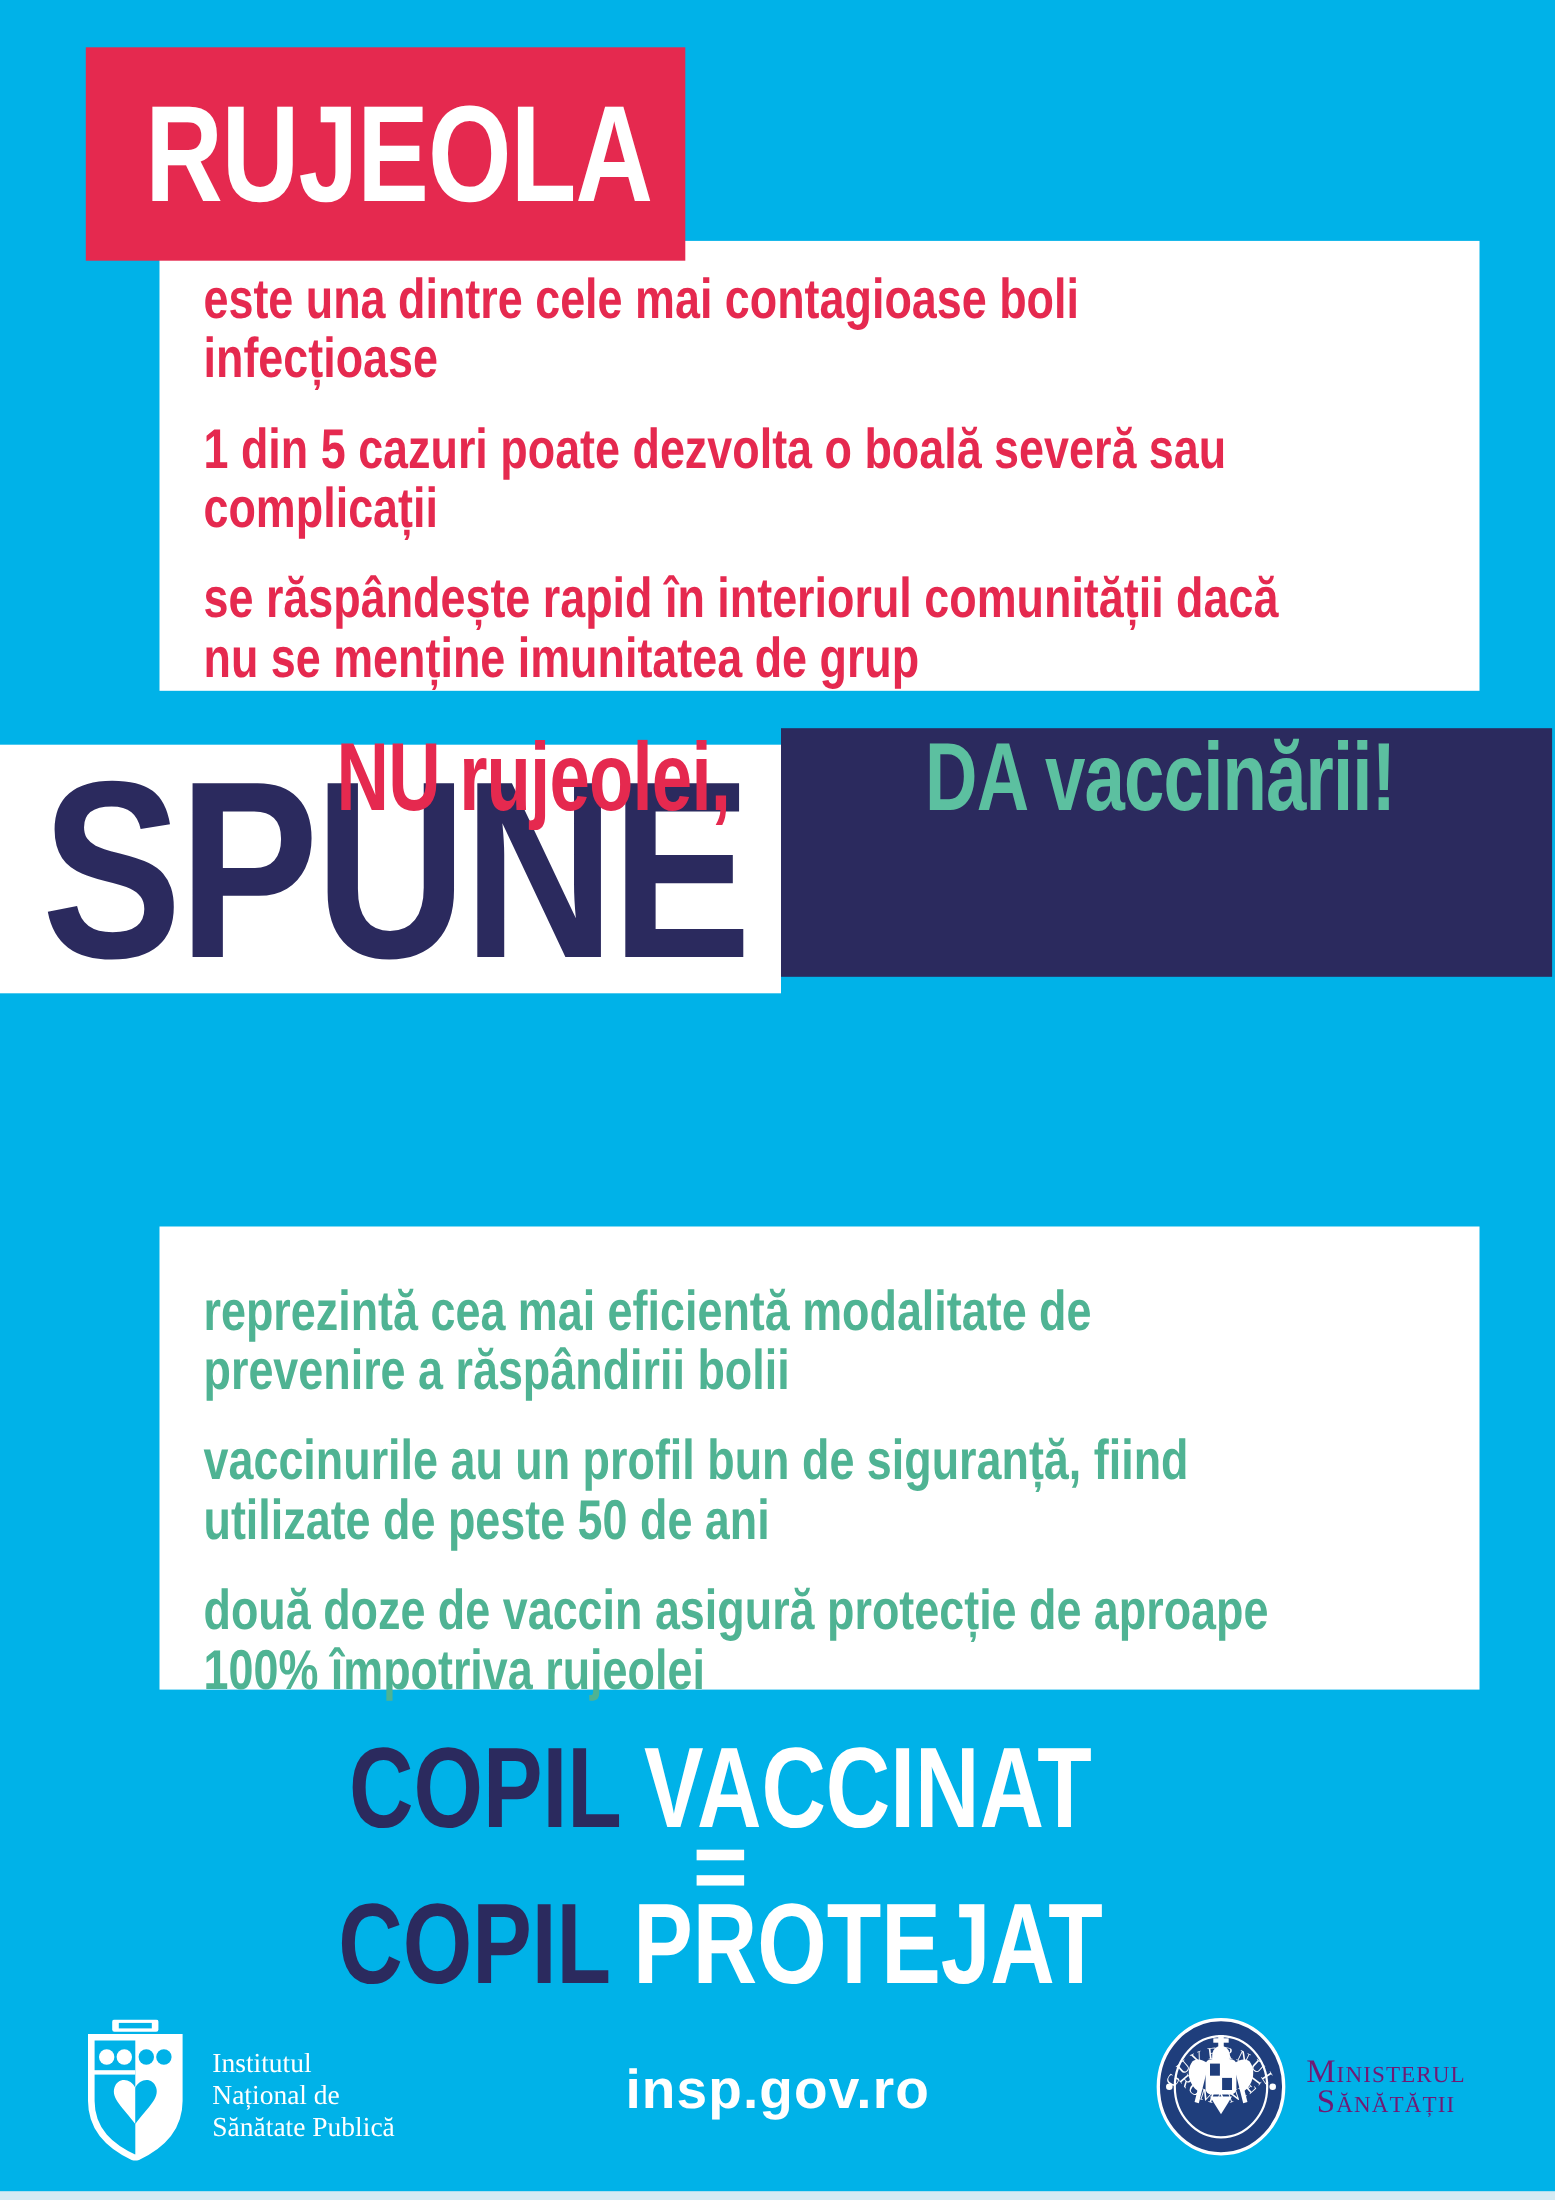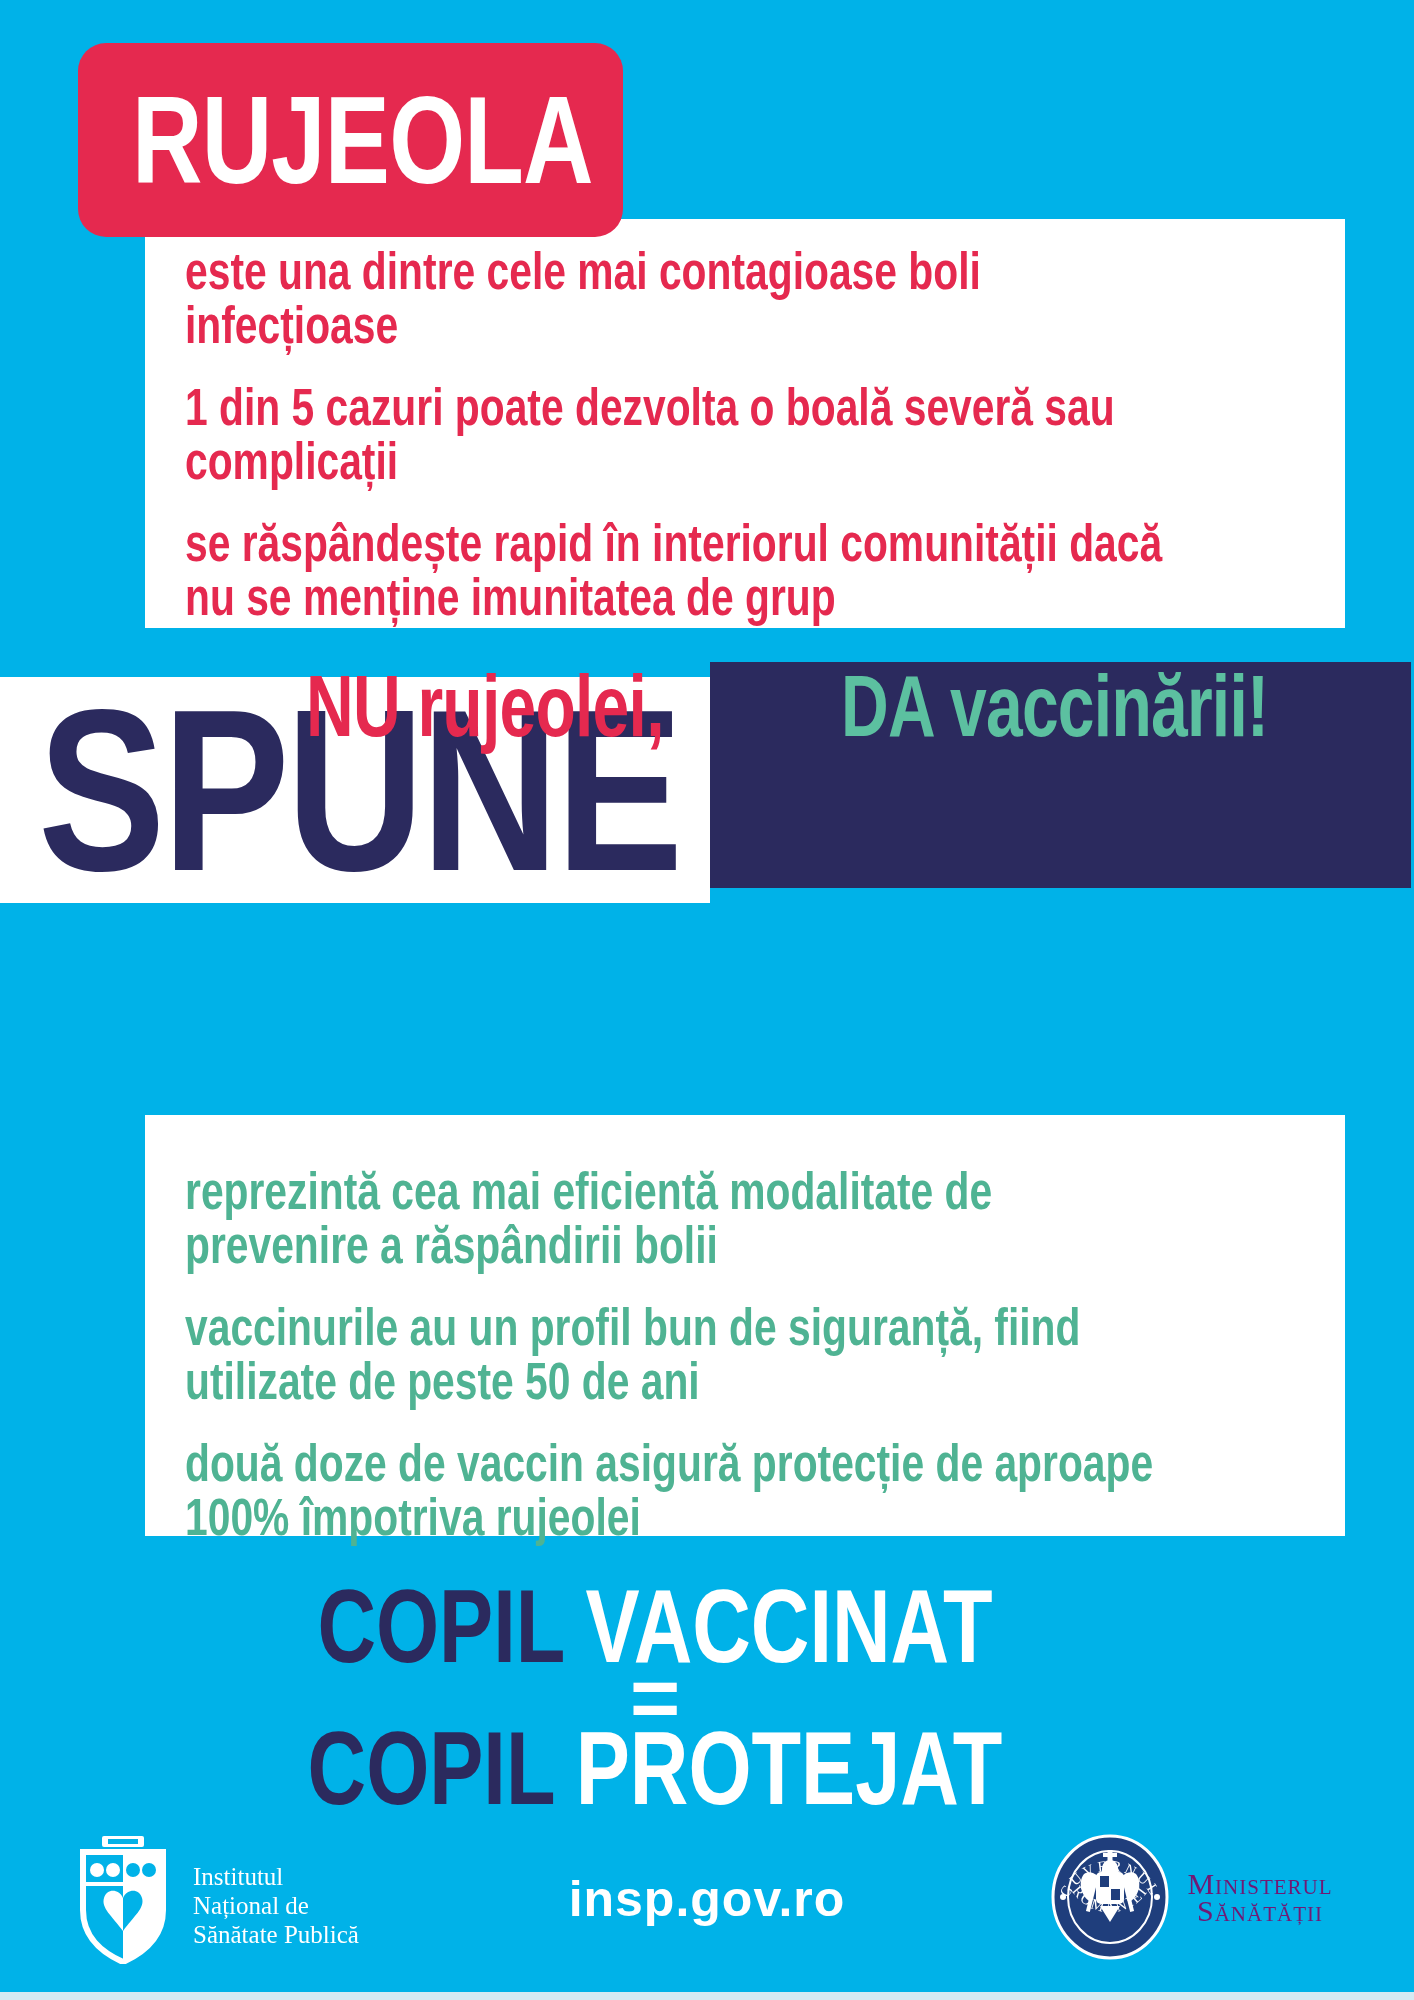--- a/index.html
+++ b/index.html
@@ -1,21 +1,21 @@
 <!DOCTYPE html>
 <html style="--cyan: #00b2e8; --red: #e5294f; --navy: #2b2a5e; --green: #57b690; --teal: #5cc0a0; --green_text: #4fb393; --seal_navy: #1f3e7c; --edge: #d5eaf3;"><head>
 <meta charset="utf-8">
 <style>
   html,body{margin:0;padding:0;}
   body{width:1414px;height:2000px;font-family:"Liberation Sans",sans-serif;}
   .page{position:relative;width:1414px;height:2000px;background:var(--cyan);overflow:hidden;}
 
   
   .red-box{position:absolute;left:78px;top:43px;width:545px;height:194px;background:var(--red);
-           display:flex;align-items:center;z-index:3;border-radius:28px;}
+           display:flex;align-items:center;z-index:3;}
   .rujeola{font-size:122px;font-weight:bold;color:#fff;line-height:1;margin-left:54px;
            transform:scale(0.80,1.02);transform-origin:left center;letter-spacing:-1px;white-space:nowrap;}
 
   
   .white-box{position:absolute;left:145px;width:1200px;background:#fff;z-index:2;}
   .box-a{top:219px;height:409px;padding:26px 40px 0 40px;box-sizing:border-box;}
   .box-b{top:1115px;height:421px;padding:50px 40px 0 40px;box-sizing:border-box;z-index:1;}
   .pre{white-space:pre-line;}
   .bullet{font-weight:bold;font-size:51px;line-height:54px;margin:0 0 28px 0;
           transform:scale(0.80,1);transform-origin:left top;width:125%;}

